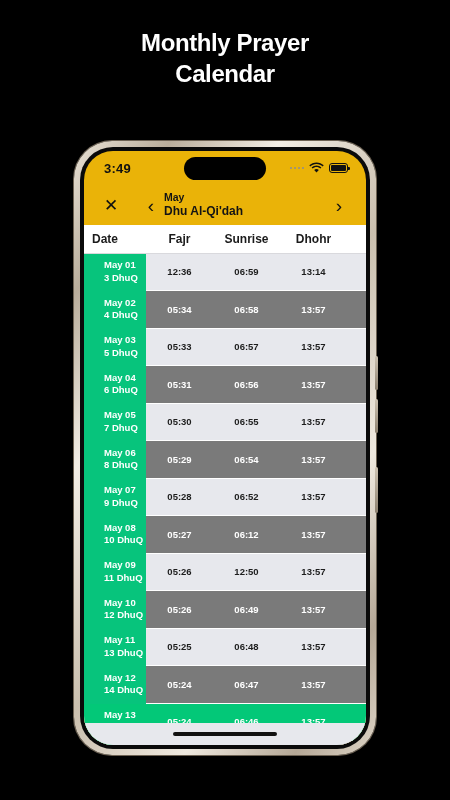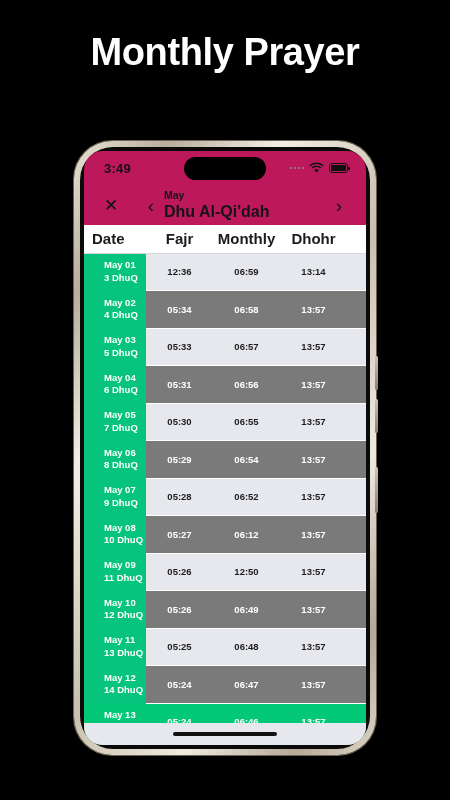--- a/index.html
+++ b/index.html
@@ -8,42 +8,42 @@
     background:#000000;
     font-family:"Liberation Sans", sans-serif;
     overflow:hidden;
   }
   #root { position:relative; width:450px; height:800px; background:#000; }
 
   
   .headline {
     position:absolute; top:28px; left:0; width:450px;
     text-align:center; color:#ffffff;
-    font-size:38px; font-weight:700; line-height:1.28;
+    font-size:24px; font-weight:700; line-height:1.28;
     letter-spacing:-0.4px;
   }
 
   
   .device {
     position:absolute; left:74px; top:141px;
     width:302px; height:614px;
     border-radius:38px;
     background:linear-gradient(122deg,#e9e2d6 0%,#b9ad9b 14%,#f3eee5 30%,#cabfae 52%,#efe9df 72%,#b5a897 88%,#ded5c7 100%);
     padding:6px;
     box-shadow:0 0 0 1px #6d6253, 0 10px 26px rgba(0,0,0,0.8);
   }
   .device-inner {
     width:100%; height:100%;
     border-radius:33px;
     background:#0a0a0a;
     padding:4px;
   }
   .screen {
     position:relative; width:100%; height:100%;
-    border-radius:19px; background:#be185d;
+    border-radius:29px; background:#eab308;
     overflow:hidden;
   }
 
   
   .btn-side {
     position:absolute; right:-2px; width:3px;
     border-radius:2px;
     background:linear-gradient(180deg,#cdc2b1,#8d8170);
   }
   .btn-vol-up { top:215px; height:34px; }
@@ -84,34 +84,34 @@
   .nav-icon {
     width:26px; height:26px; display:flex; align-items:center;
     justify-content:center; color:#111; cursor:pointer; flex:none;
   }
   .nav-close { font-size:17px; font-weight:400; line-height:1; }
   .nav-chev  { font-size:19px; font-weight:400; line-height:1; }
   .nav-title {
     flex:1; text-align:left; line-height:1.22;
   }
   .nav-title .m1 { font-size:10.5px; font-weight:700; color:#141414; display:block; }
-  .nav-title .m2 { font-size:16px; font-weight:700; color:#141414; display:block; }
+  .nav-title .m2 { font-size:12px; font-weight:700; color:#141414; display:block; }
 
   
   .tablewrap {
     position:relative; width:100%;
     height:calc(100% - 34px - 40px);
     overflow:hidden; background:#fff;
   }
   .tbl { width:330px; border-collapse:collapse; table-layout:fixed; }
   .tbl col.c-date { width:62px; }
   .tbl col.c-val  { width:67px; }
 
   .tbl thead th {
-    font-size:15px; font-weight:700; color:#1b1b1b;
+    font-size:12px; font-weight:700; color:#1b1b1b;
     background:#ffffff; height:28px; text-align:center;
     border-bottom:1px solid #d9d9dd; white-space:nowrap;
   }
   .tbl thead th.h-date { text-align:left; padding-left:8px; }
 
   .tbl tbody tr { height:37.5px; }
   .tbl tbody td {
     text-align:center; font-size:9.5px; font-weight:700;
     white-space:nowrap; border-bottom:1px solid #ffffff;
   }
@@ -135,20 +135,21 @@
   }
   .homebar i { display:block; width:104px; height:4px; border-radius:3px; background:#111; }
 </style>
 </head>
 <body>
 
 <div id="root">
 
   <div class="headline">
     <div>Monthly Prayer</div>
+    <div>Calendar</div>
   </div>
 
   <div class="device">
 
     <div class="btn-side btn-vol-up"></div>
     <div class="btn-side btn-vol-dn"></div>
     <div class="btn-side btn-power"></div>
 
     <div class="device-inner">
       <div class="screen">
@@ -192,21 +193,21 @@
               <col class="c-date">
                 <col class="c-val">
                 <col class="c-val">
               <col class="c-val">
                 <col class="c-val">
             </colgroup>
             <thead>
               <tr>
                 <th class="h-date">Date</th>
                 <th>Fajr</th>
-                <th>Monthly</th>
+                <th>Sunrise</th>
                 <th>Dhohr</th>
                 <th>Asr</th>
 
               </tr>
             </thead>
             <tbody id="tbody">
                 <tr class="row-light">
                   <td class="datecell">
                     <span>May 01</span>
                     <span>3 DhuQ</span>

